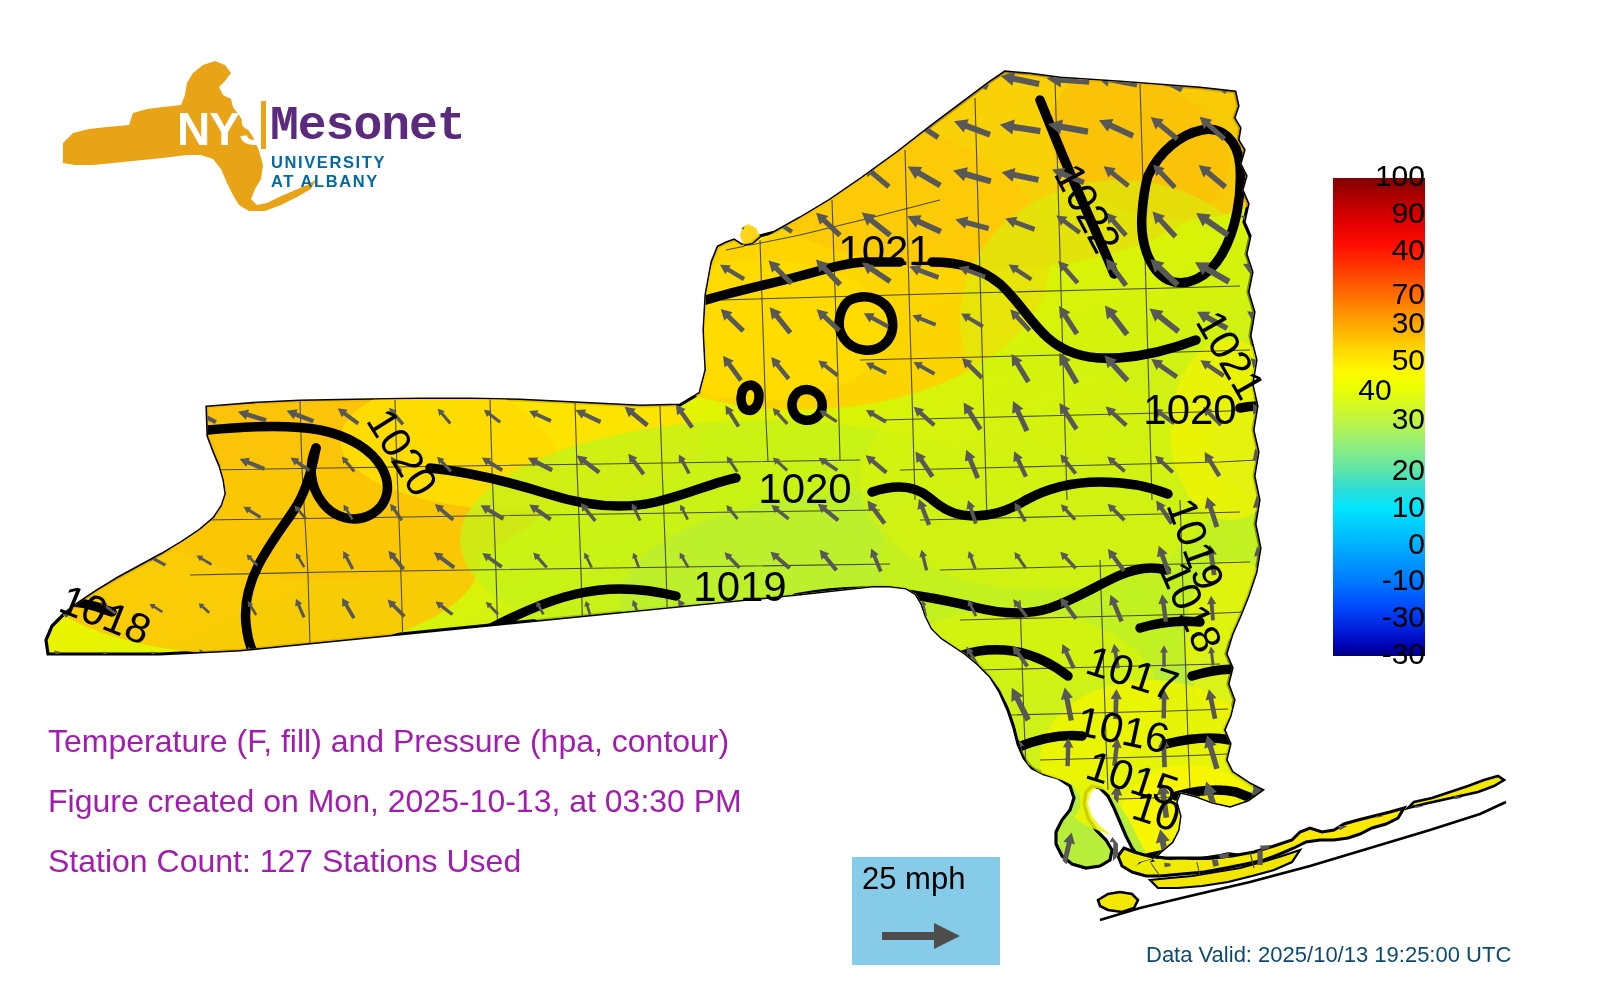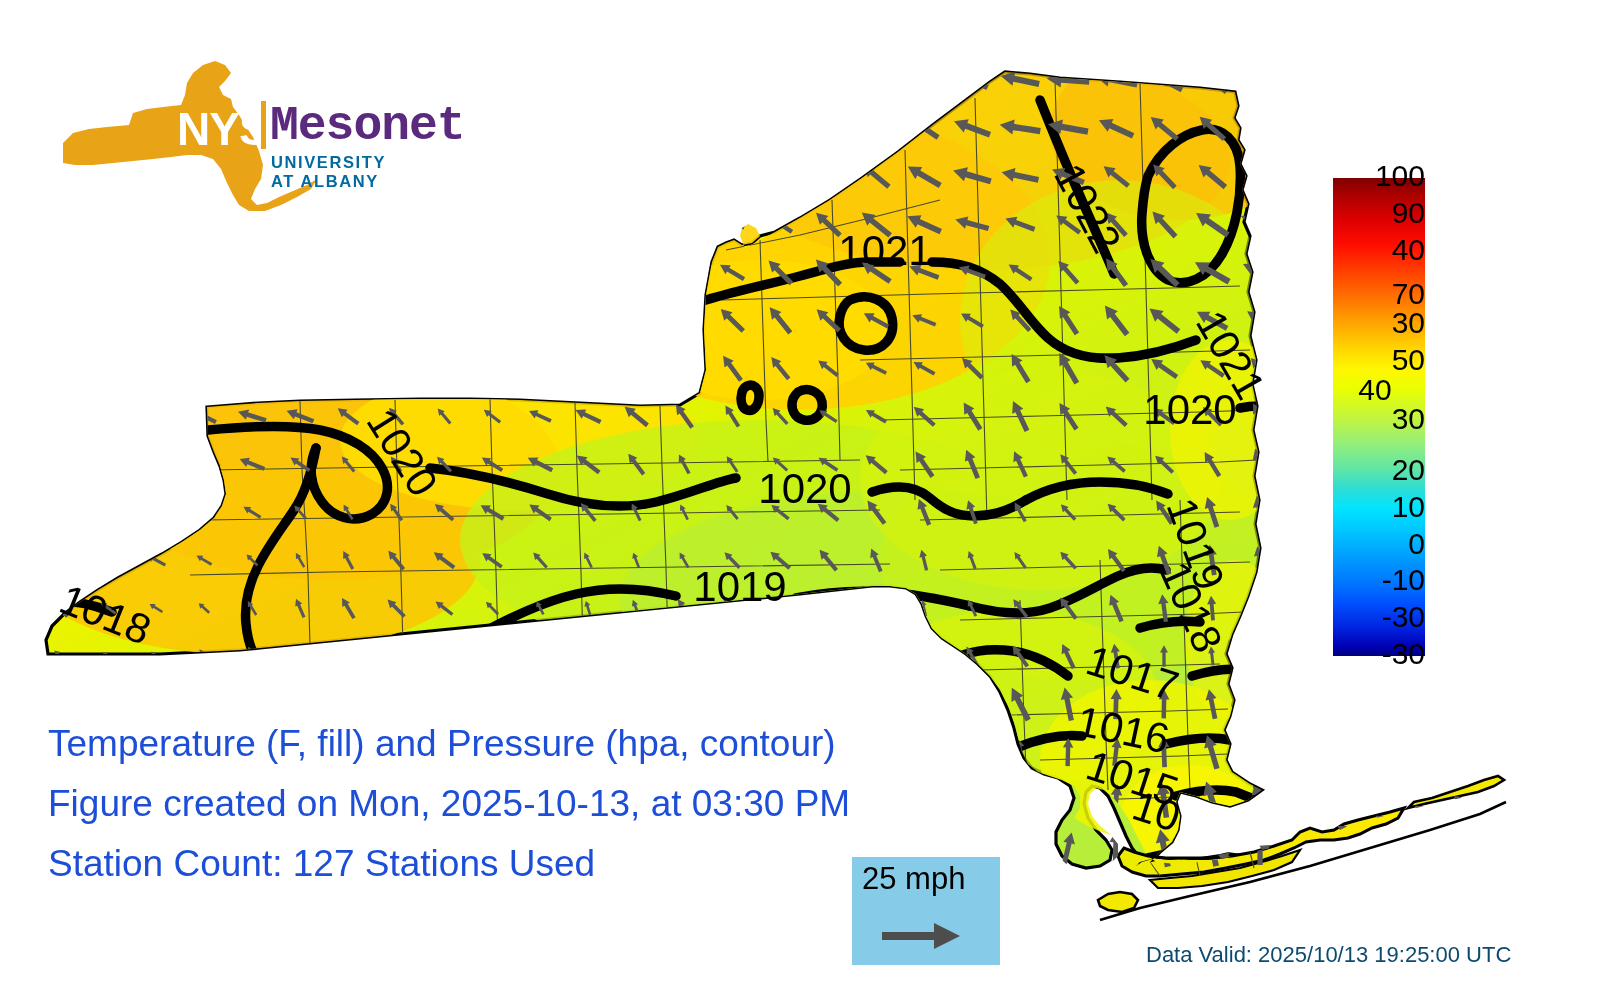--- a/index.html
+++ b/index.html
@@ -29,21 +29,21 @@
       #fff700 40%, #eaff00 44%, #c4f53c 50%, #90ee7e 56%,
       #5fe5a8 61%, #2fdcd4 65%, #00e5ff 69%,
       #00c4ff 74%, #00a0ff 79%, #007cff 84%,
       #0050ff 89%, #0024e0 94%, #0000b4 98%, #000080 100%);
   }
   .cb-label{position:absolute;right:175px;font-size:30px;color:#000;
             font-family:"Liberation Sans",sans-serif;text-align:right;
             width:100px;white-space:nowrap;}
 
   
-  .cap{position:absolute;left:48px;font-size:37px;color:#1d4ed8;
+  .cap{position:absolute;left:48px;font-size:32px;color:#a21caf;
        font-family:"Liberation Sans",sans-serif;white-space:nowrap;}
   #cap0{top:723px;}
   #cap1{top:783px;}
   #cap2{top:843px;}
 
   
   #windkey{position:absolute;left:852px;top:857px;width:148px;height:108px;
            background:#86CBE8;}
   #windkey-label{position:absolute;left:10px;top:4px;font-size:31px;color:#000;
                  font-family:"Liberation Sans",sans-serif;}

